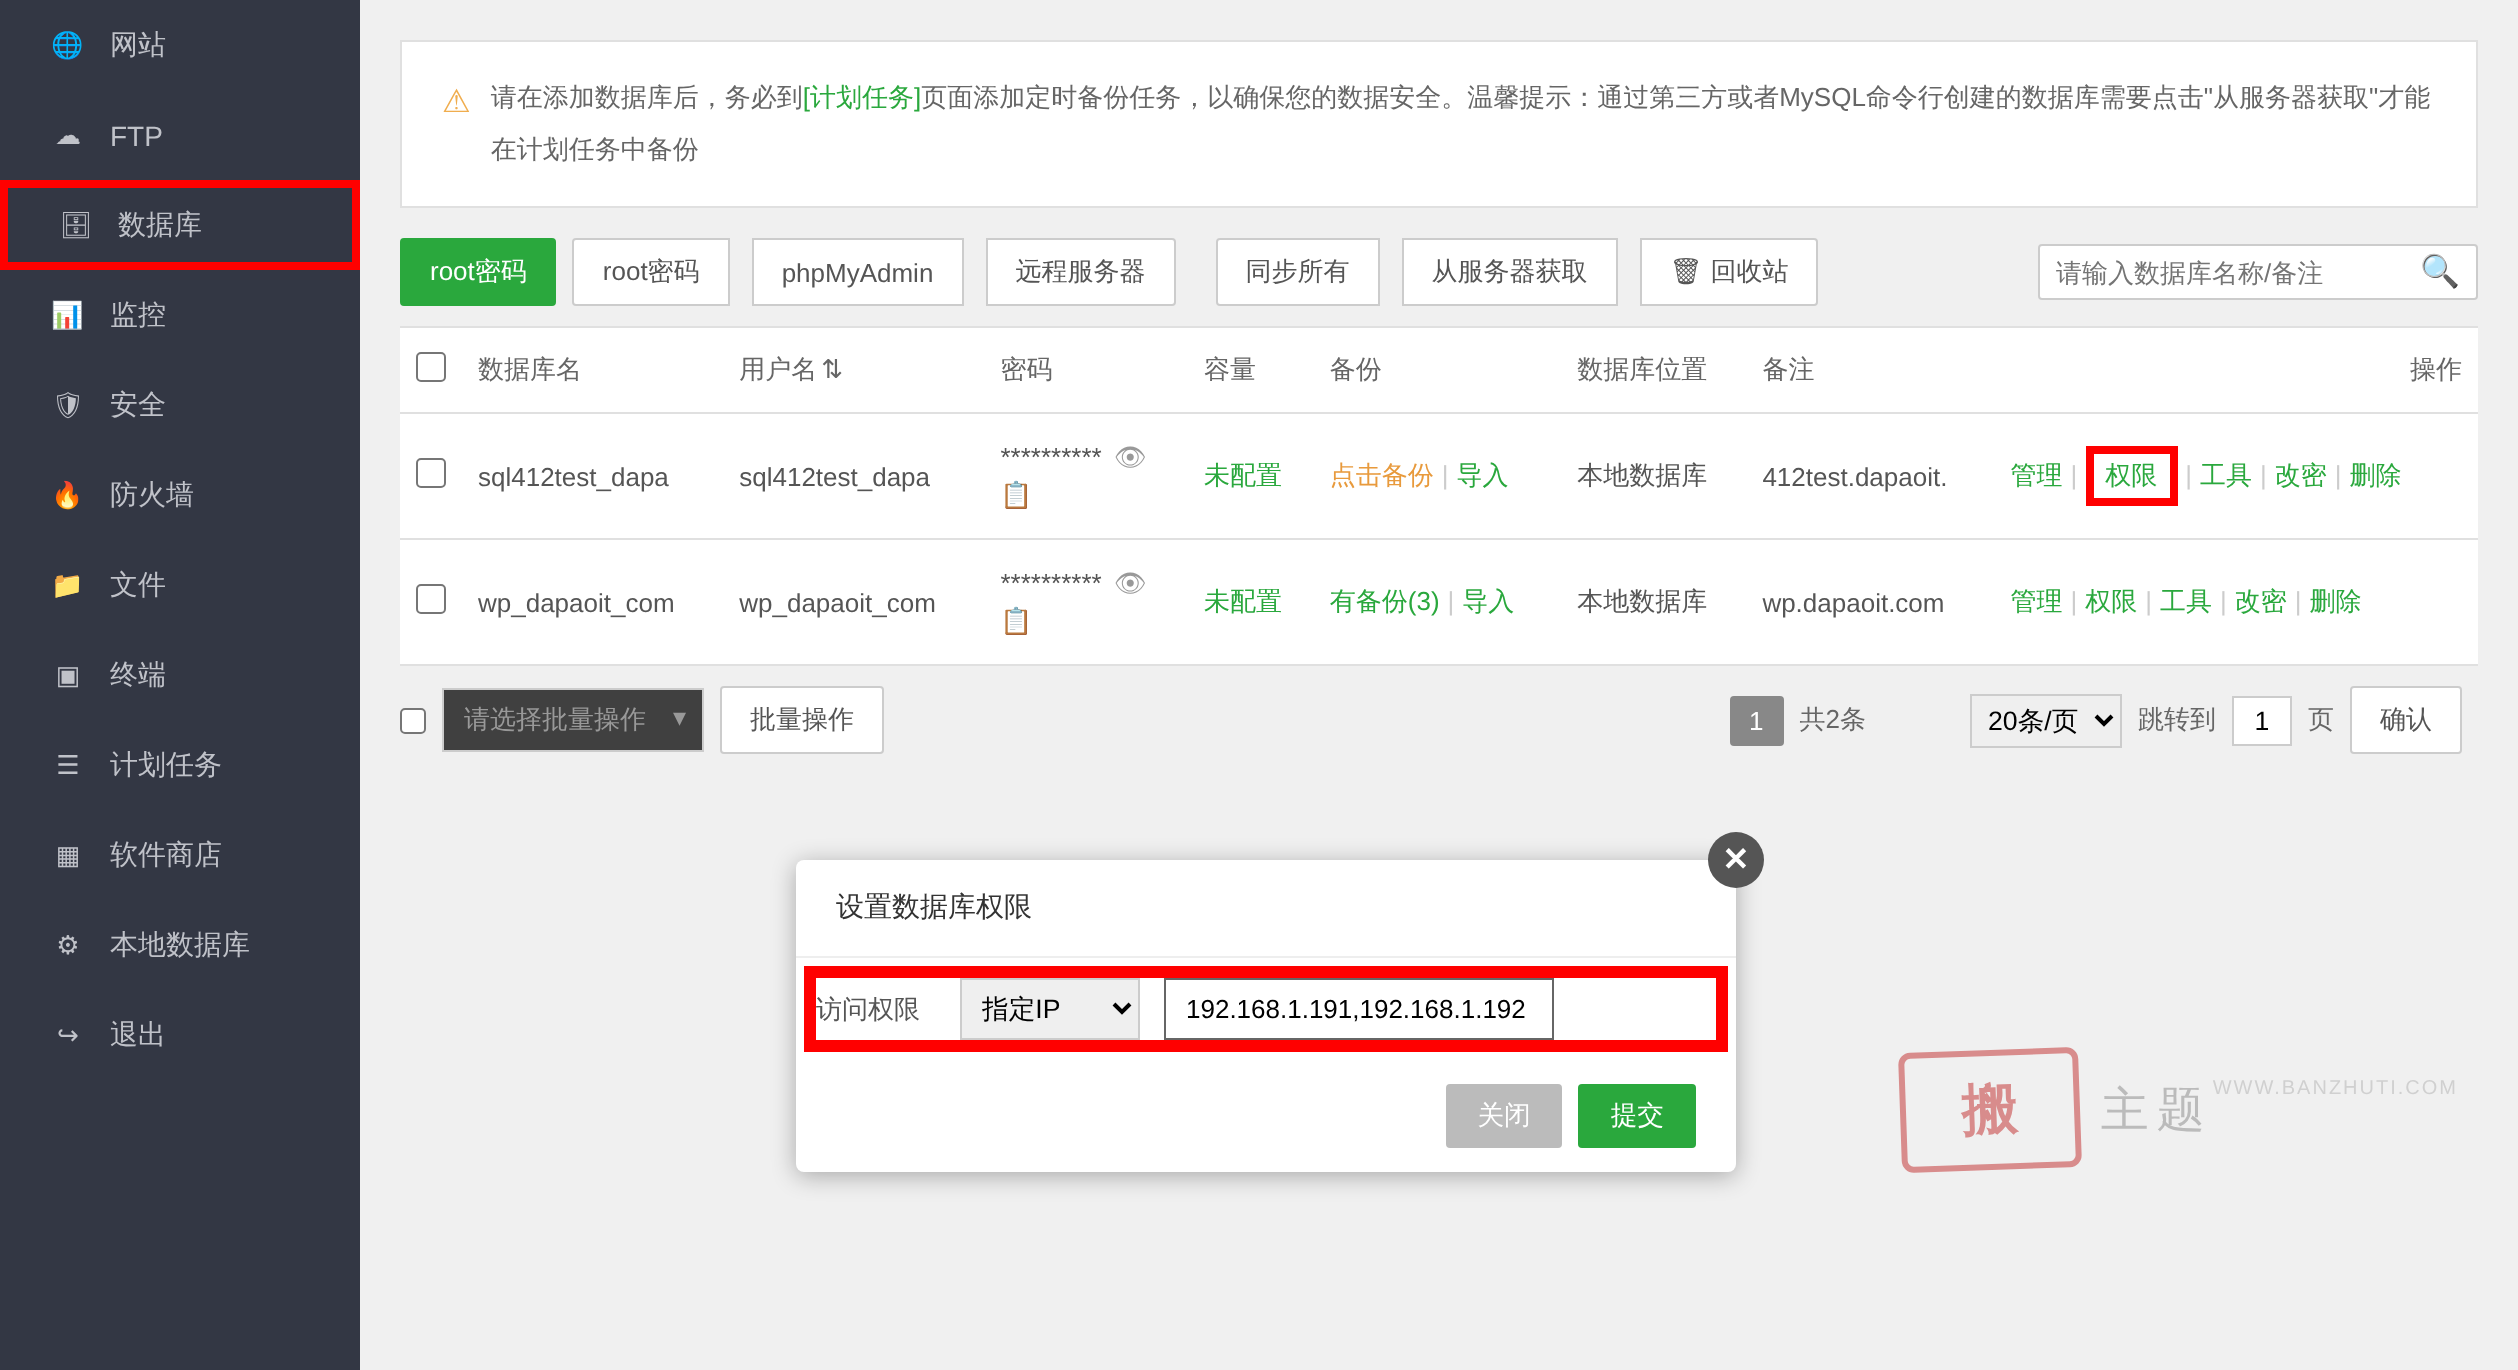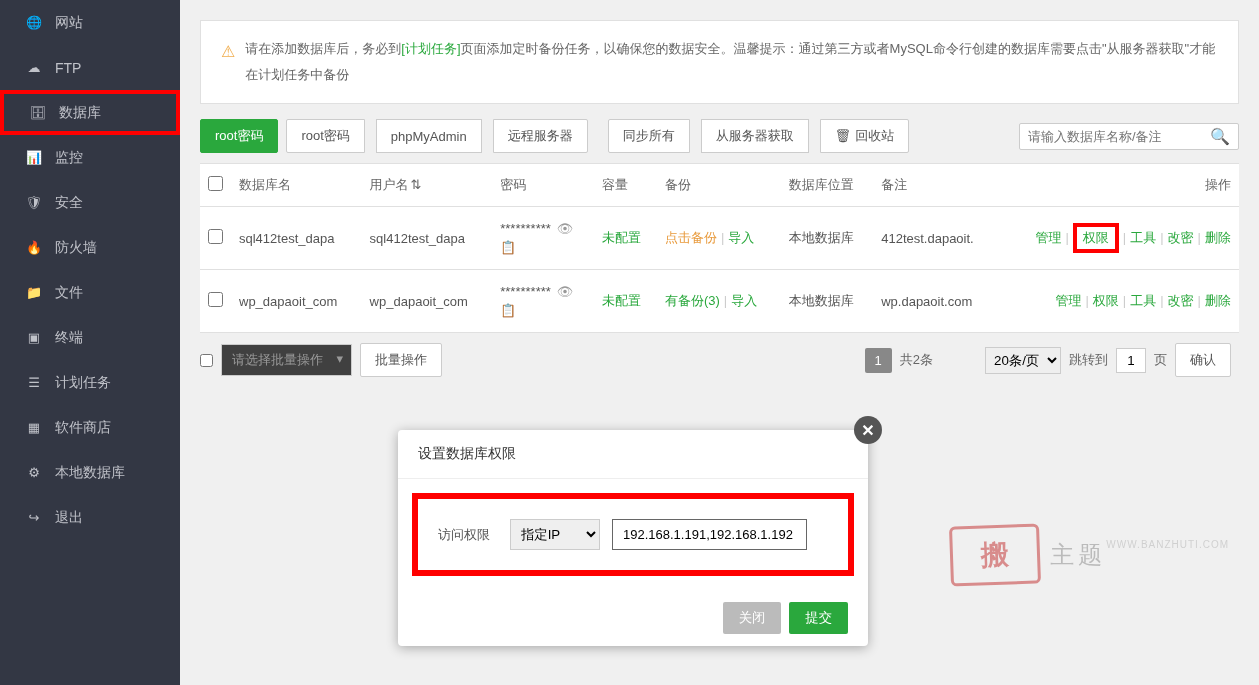--- a/index.html
+++ b/index.html
@@ -27,21 +27,21 @@
     .btn .trash-icon { margin-right: 4px; }
     
     .search-box { margin-left: auto; display: flex; align-items: center; border: 1px solid #ccc; border-radius: 2px; padding: 3px 8px; width: 220px; background: #fff; }
     .search-box input { border: none; outline: none; flex: 1; font-size: 13px; background: transparent; }
     .search-icon { color: #999; font-size: 16px; }
     
     .table { width: 100%; border-collapse: collapse; background: #fff; }
     .table th { text-align: left; padding: 12px 8px; border-top: 1px solid #e0e0e0; border-bottom: 1px solid #e0e0e0; font-weight: normal; color: #666; font-size: 13px; }
     .table th:last-child { text-align: right; }
     .table td { padding: 14px 8px; border-bottom: 1px solid #e0e0e0; color: #555; }
-    .table td:last-child { text-align: right; white-space: nowrap; }
+    .table td:last-child { text-align: left; white-space: nowrap; }
     .table .checkbox-cell { width: 30px; }
     .table input[type="checkbox"] { width: 15px; height: 15px; }
     .link-green { color: #2aa83d; text-decoration: none; cursor: pointer; }
     .link-orange { color: #e89a3c; text-decoration: none; cursor: pointer; margin-top: 36px; }
     .divider { color: #ccc; margin: 0 4px; }
     .password-cell { color: #999; }
     .eye-icon { margin-left: 6px; color: #999; cursor: pointer; }
     .copy-icon { display: block; color: #999; margin-top: 4px; cursor: pointer; }
     .permission-highlight { border: 4px solid #ff0000; padding: 2px 6px; display: inline-block; }
     .sort-icon { margin-left: 2px; }
@@ -50,21 +50,21 @@
     .pagination-row .left { display: flex; align-items: center; gap: 8px; }
     .pagination-row .right { margin-left: auto; display: flex; align-items: center; gap: 8px; color: #666; }
     .select-batch { border: 1px solid #ccc; padding: 6px 28px 6px 10px; color: #999; position: relative; background: #404040; }
     .page-box { background: #888; color: #fff; padding: 5px 10px; border-radius: 2px; }
     .page-input { width: 30px; text-align: center; border: 1px solid #ccc; padding: 4px; }
     .select-size { border: 1px solid #ccc; padding: 4px; margin-left: 44px; }
     
     .modal-overlay { position: absolute; left: 398px; top: 430px; width: 470px; background: #fff; border-radius: 4px; box-shadow: 0 2px 12px rgba(0,0,0,0.3); z-index: 100; }
     .modal-close { position: absolute; right: -14px; top: -14px; width: 28px; height: 28px; background: #555; border-radius: 50%; color: #fff; display: flex; align-items: center; justify-content: center; cursor: pointer; font-size: 16px; font-weight: bold; }
     .modal-header { padding: 15px 20px; border-bottom: 1px solid #eee; font-size: 14px; color: #333; }
-    .modal-body { padding: 20px; border: 6px solid #ff0000; margin: 14px; }
+    .modal-body { border: 6px solid #ff0000; margin: 4px; }
     .form-row { display: flex; align-items: center; gap: 12px; }
     .form-label { color: #555; min-width: 60px; }
     .form-select { border: 1px solid #ccc; padding: 6px; width: 90px; }
     .form-input { border: 1px solid #666; padding: 7px 10px; width: 195px; font-size: 13px; }
     .modal-footer { padding: 12px 20px; display: flex; justify-content: flex-end; gap: 8px; }
     .btn-close-modal { background: #bbb; color: #fff; border: none; padding: 7px 16px; cursor: pointer; border-radius: 2px; }
     .btn-submit { background: #2aa83d; color: #fff; border: none; padding: 7px 16px; cursor: pointer; border-radius: 2px; }
     
     .watermark { position: absolute; right: 30px; bottom: 100px; opacity: 0.6; display: flex; align-items: center; gap: 10px; }
     .watermark .stamp { width: 90px; height: 60px; border: 3px solid #c94a4a; border-radius: 6px; display: flex; align-items: center; justify-content: center; color: #c94a4a; font-size: 28px; font-weight: bold; transform: rotate(-2deg); }

